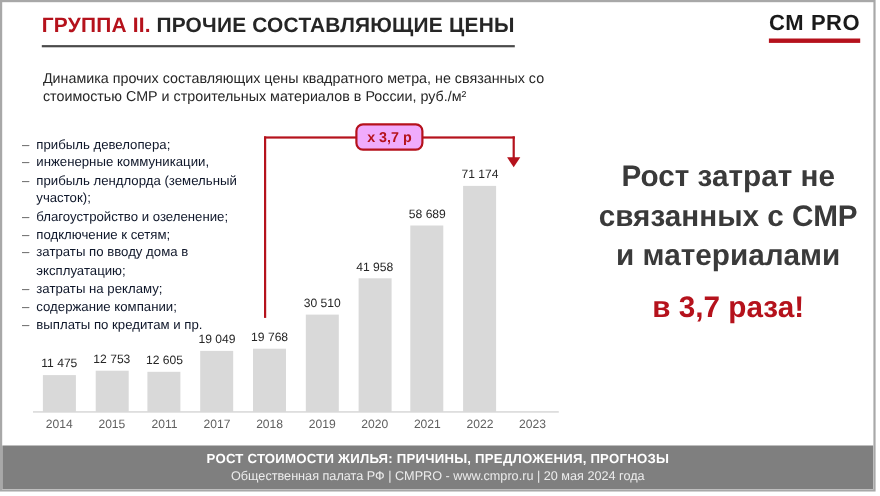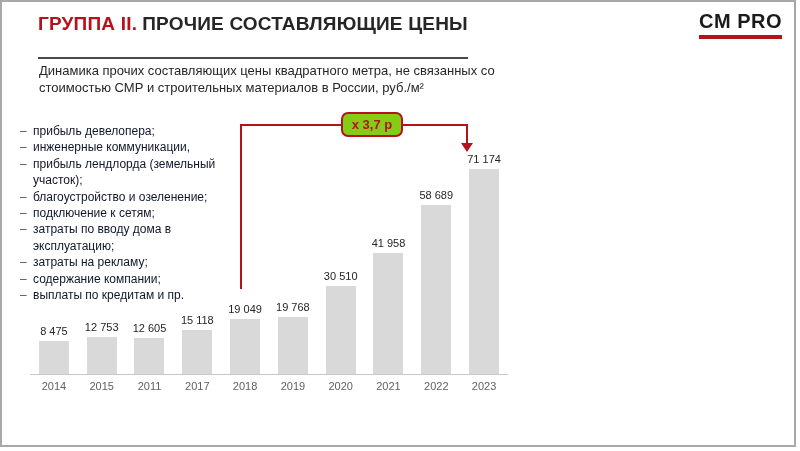--- a/index.html
+++ b/index.html
@@ -8,21 +8,21 @@
 
   .slide {
     position:relative; width:796px; height:447px;
     border:2px solid #a8a8a8; background:#ffffff; overflow:hidden;
   }
 
   
   .title {
     position:absolute; left:36px; top:11px;
     font-size:19px; font-weight:bold; letter-spacing:0.2px;
-    border-bottom:2px solid #4a4a4a; padding-bottom:22px; white-space:nowrap;
+    border-bottom:2px solid #4a4a4a; padding-bottom:6px; white-space:nowrap;
   }
   .title .red { color:#b5121c; }
   .title .dark { color:#262626; margin-left:5px; }
 
   .logo {
     position:absolute; right:12px; top:8px; text-align:right;
   }
   .logo-text { font-size:20px; font-weight:bold; color:#1a1a1a; letter-spacing:0.5px; white-space:nowrap; }
   .logo-underline { height:4px; background:#b5121c; margin-top:2px; }
 
@@ -66,22 +66,22 @@
   .br { position:absolute; background:#b5121c; }
   .br-vert-left  { left:238px; top:122px; width:2px; height:165px; }
   .br-horiz      { left:238px; top:122px; width:228px; height:2px; }
   .br-vert-right { left:464px; top:122px; width:2px; height:20px; }
   .br-arrowhead {
     position:absolute; left:459px; top:141px; width:0; height:0;
     border-left:6px solid transparent; border-right:6px solid transparent;
     border-top:9px solid #b5121c;
   }
   .ann-box {
-    position:absolute; left:339px; top:110px; width:62px; height:25px;
-    background:#84cc16; border:2px solid #b5121c; border-radius:7px;
+    position:absolute; left:321px; top:110px; width:62px; height:25px;
+    background:#f0abfc; border:2px solid #b5121c; border-radius:7px;
     display:flex; align-items:center; justify-content:center;
     font-size:13px; font-weight:bold; color:#b5121c; z-index:2; white-space:nowrap;
   }
 
   
   .highlight {
     position:absolute; left:533px; top:140px; width:254px; text-align:center;
   }
   .hl-line { font-size:27px; font-weight:bold; color:#3a3a3a; line-height:36px; white-space:nowrap; }
   .hl-emph { font-size:27px; font-weight:bold; color:#b5121c; margin-top:14px; white-space:nowrap; }
@@ -117,34 +117,30 @@
     <li>благоустройство и озеленение;</li>
     <li>подключение к сетям;</li>
     <li>затраты по вводу дома в эксплуатацию;</li>
     <li>затраты на рекламу;</li>
     <li>содержание компании;</li>
     <li>выплаты по кредитам и пр.</li>
   </ul>
 
   <div class="chart">
       <div class="cell">
-        <div class="val">8 475</div>
+        <div class="val">11 475</div>
         <div class="bar" style="height: 33px; background: rgb(217, 217, 217);"></div>
       </div>
       <div class="cell">
         <div class="val">12 753</div>
         <div class="bar" style="height: 37px; background: rgb(217, 217, 217);"></div>
       </div>
       <div class="cell">
         <div class="val">12 605</div>
         <div class="bar" style="height: 36px; background: rgb(217, 217, 217);"></div>
-      </div>
-      <div class="cell">
-        <div class="val">15 118</div>
-        <div class="bar" style="height: 44px; background: rgb(217, 217, 217);"></div>
       </div>
       <div class="cell">
         <div class="val">19 049</div>
         <div class="bar" style="height: 55px; background: rgb(217, 217, 217);"></div>
       </div>
       <div class="cell">
         <div class="val">19 768</div>
         <div class="bar" style="height: 57px; background: rgb(217, 217, 217);"></div>
       </div>
       <div class="cell">
@@ -177,15 +173,25 @@
       <div class="year">2022</div>
       <div class="year">2023</div>
     </div>
 
   <div class="br br-vert-left"></div>
   <div class="br br-horiz"></div>
   <div class="br br-vert-right"></div>
   <div class="br-arrowhead"></div>
   <div class="ann-box">х 3,7 р</div>
 
+  <div class="highlight">
+    <div class="hl-line">Рост затрат не</div>
+    <div class="hl-line">связанных с СМР</div>
+    <div class="hl-line">и материалами</div>
+    <div class="hl-emph">в 3,7 раза!</div>
+  </div>
 
+  <div class="footer">
+    <div class="footer-line1">РОСТ СТОИМОСТИ ЖИЛЬЯ: ПРИЧИНЫ, ПРЕДЛОЖЕНИЯ, ПРОГНОЗЫ</div>
+    <div class="footer-line2">Общественная палата РФ   |   CMPRO - www.cmpro.ru   |   20 мая 2024 года</div>
+  </div>
 
 </div>
 
 </body></html>

